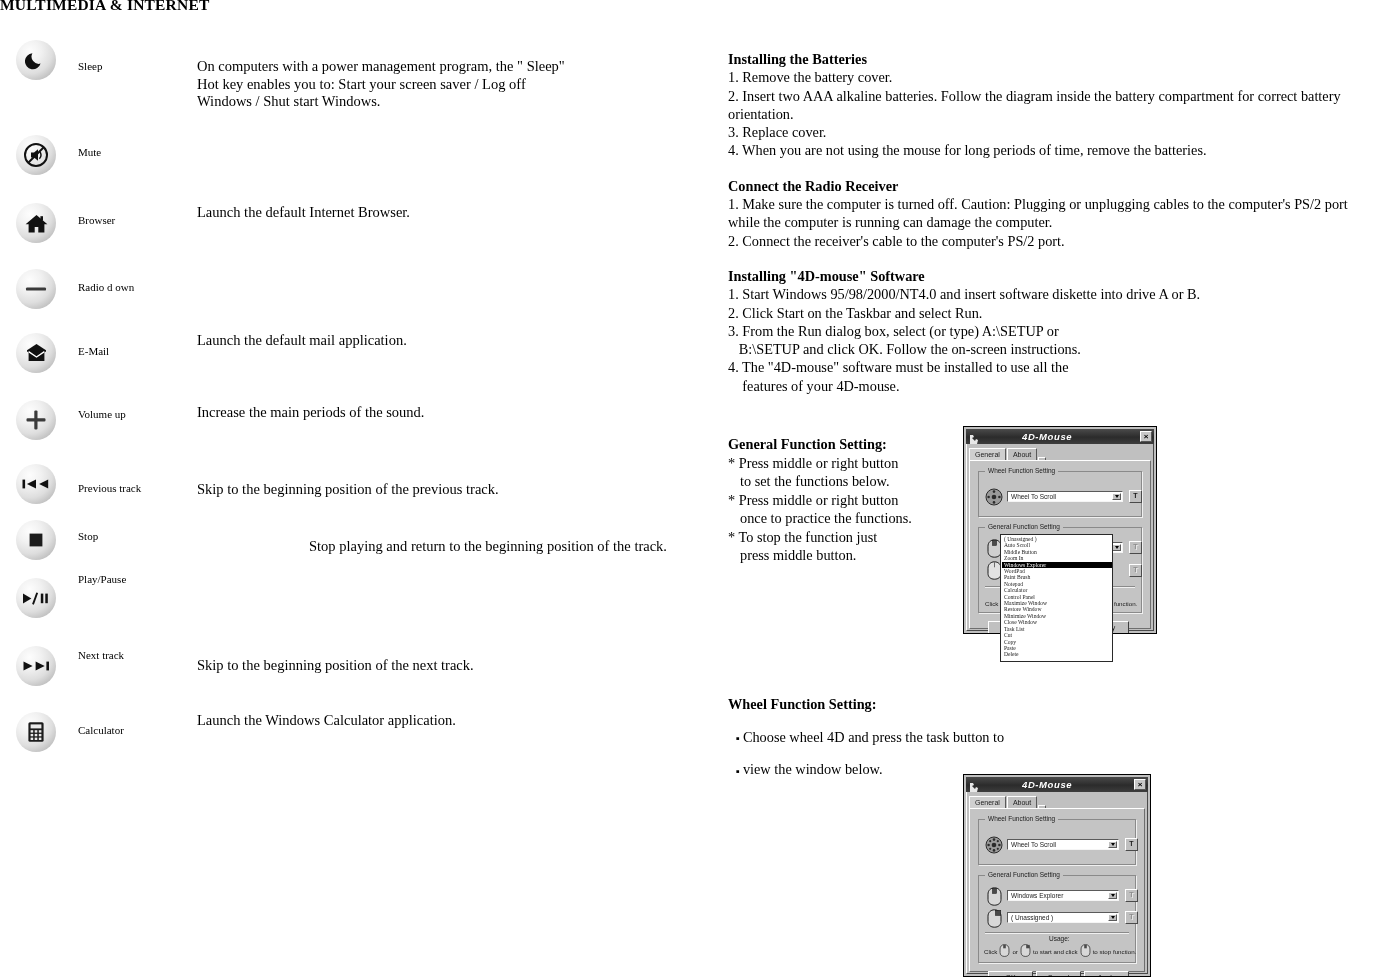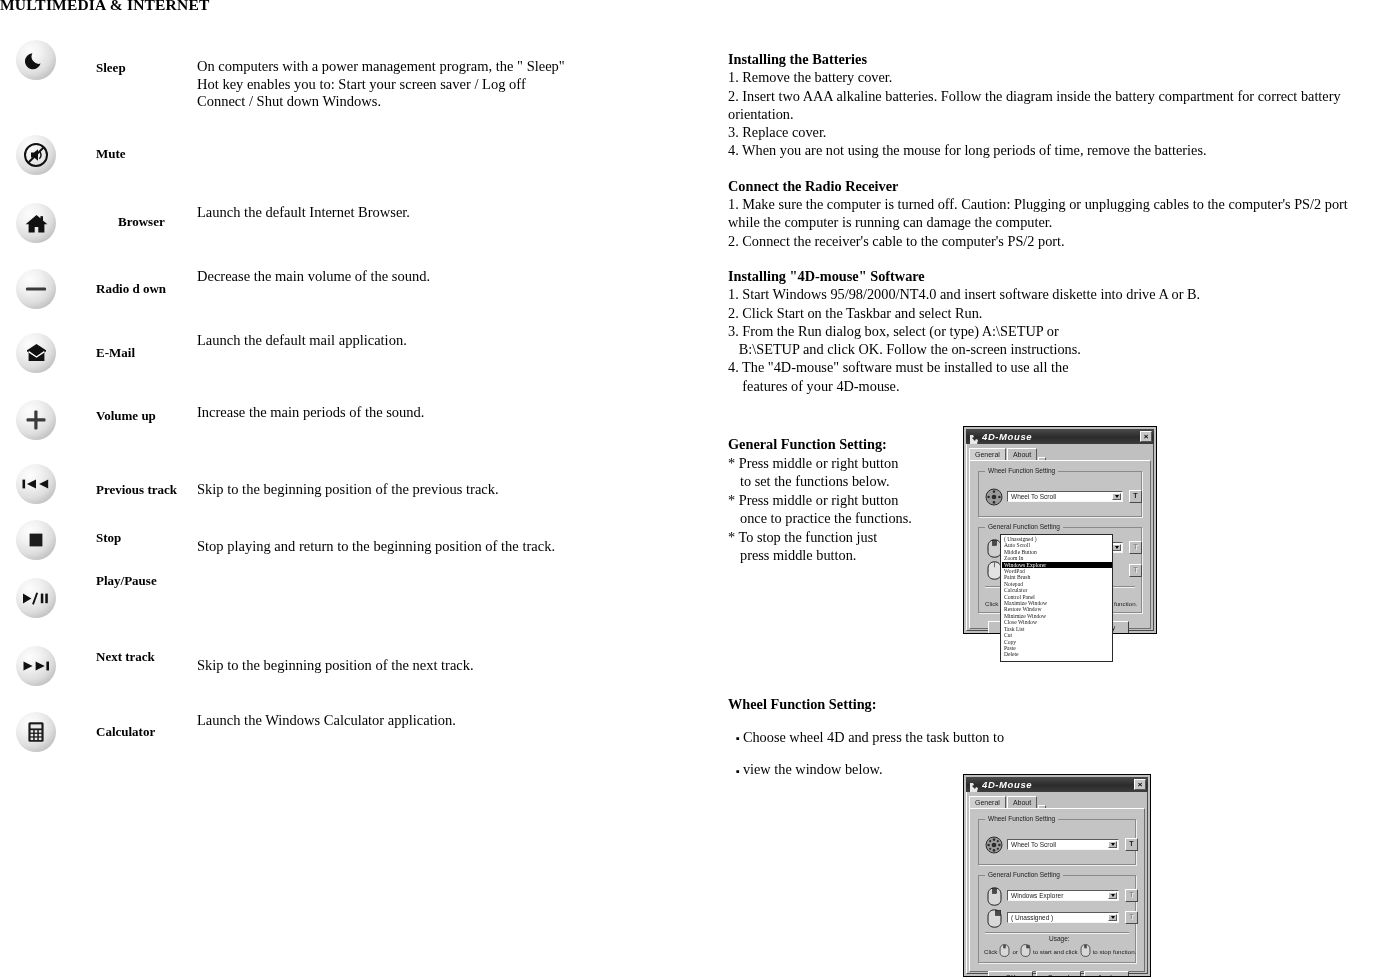--- a/index.html
+++ b/index.html
@@ -49,25 +49,24 @@
     border-radius: 50%;
     background: radial-gradient(circle at 34% 28%, #fdfdfd 0%, #f1f1f1 30%, #dedede 58%, #bdbdbd 82%, #a8a8a8 100%);
     display: flex;
     align-items: center;
     justify-content: center;
     overflow: hidden;
   }
   .hk-icon svg { display: block; }
   .hk-name {
     position: absolute;
-    left: 96px;
-    font-size: 13px;
+    left: 78px;
+    font-size: 11px;
     line-height: 1.25;
     white-space: nowrap;
-    font-weight: bold;
   }
   .hk-desc {
     position: absolute;
     left: 197px;
     width: 470px;
     font-size: 14.5px;
     line-height: 1.22;
   }
   .hk-desc div { white-space: nowrap; }
 
@@ -143,20 +142,21 @@
   .dlg-title {
     position: absolute;
     left: 2px; right: 2px; top: 2px;
     height: 15px;
     background: linear-gradient(to bottom, #4a4a4a 0%, #2b2b2b 55%, #3d3d3d 100%);
     color: #ffffff;
     display: flex;
     align-items: center;
     padding: 0 2px;
     box-sizing: border-box;
+    gap: 40px;
   }
   .dlg-title-icon {
     width: 11px; height: 11px;
     margin-right: 3px;
     flex: 0 0 auto;
   }
   .dlg-title-text {
     font-weight: bold;
     font-style: italic;
     font-size: 9.5px;
@@ -347,21 +347,21 @@
   <div class="hotkey-row" style="top:0px;height:88px;">
     <div class="hk-icon" style="top:6px;">
       <svg width="22" height="22" viewBox="0 0 22 22">
           <path d="M15.6 14.6A7.2 7.2 0 0 1 7.4 4.3a8 8 0 1 0 8.2 10.3z" fill="#111"></path>
         </svg>
     </div>
     <div class="hk-name" style="top:26px;">Sleep</div>
     <div class="hk-desc" style="top:24px;">
       <div>On computers with a power management program, the " Sleep"</div>
       <div>Hot key enables you to: Start your screen saver / Log off</div>
-      <div>Connect / Shut down Windows.</div>
+      <div>Windows / Shut start Windows.</div>
     </div>
   </div>
 
   <div class="hotkey-row" style="top:88px;height:67px;">
     <div class="hk-icon" style="top:13px;">
       <svg width="26" height="26" viewBox="0 0 26 26">
         <circle cx="13" cy="13" r="11" fill="none" stroke="#111" stroke-width="2"></circle>
         <path d="M8 10.5h3l4-3.3v11.6l-4-3.3H8z" fill="#111"></path>
         <path d="M16.4 9.3a5 5 0 0 1 0 7.4" fill="none" stroke="#111" stroke-width="1.5"></path>
         <line x1="5" y1="21" x2="21" y2="5" stroke="#111" stroke-width="2"></line>
@@ -370,36 +370,33 @@
     <div class="hk-name" style="top:24px;">Mute</div>
   </div>
 
   <div class="hotkey-row" style="top:155px;height:65px;">
     <div class="hk-icon" style="top:14px;">
       <svg width="25" height="23" viewBox="0 0 25 23">
         <path d="M12.5 3 1.6 12.2h3v8.3h6.1v-5.4h3.6v5.4h6.1v-8.3h3z" fill="#111"></path>
         <rect x="16.4" y="4.2" width="2.6" height="4.2" fill="#111"></rect>
       </svg>
     </div>
-    <div class="hk-name" style="top:25px;margin-left:22px;">Browser</div>
+    <div class="hk-name" style="top:25px;">Browser</div>
     <div class="hk-desc" style="top:15px;">
       <div>Launch the default Internet Browser.</div>
     </div>
   </div>
 
   <div class="hotkey-row" style="top:220px;height:65px;">
     <div class="hk-icon" style="top:15px;">
       <svg width="24" height="10" viewBox="0 0 24 10">
           <rect x="2" y="3.4" width="20" height="3.2" rx="1.2" fill="#3b3b3b"></rect>
         </svg>
     </div>
     <div class="hk-name" style="top:27px;">Radio d own</div>
-    <div class="hk-desc" style="top:14px;">
-      <div>Decrease the main volume of the sound.</div>
-    </div>
   </div>
 
   <div class="hotkey-row" style="top:285px;height:66px;">
     <div class="hk-icon" style="top:14px;">
       <svg width="25" height="22" viewBox="0 0 25 22">
         <path d="M3 8.2 12.5 2 22 8.2v1.2L12.5 15 3 9.4z" fill="#111"></path>
         <rect x="4.6" y="9.6" width="15.8" height="9.4" fill="#111"></rect>
         <path d="M4.6 9.6 12.5 15l7.9-5.4" fill="none" stroke="#fff" stroke-width="1.4"></path>
       </svg>
     </div>
@@ -436,21 +433,21 @@
     </div>
   </div>
 
   <div class="hotkey-row" style="top:483px;height:48px;">
     <div class="hk-icon" style="top:3px;">
       <svg width="16" height="16" viewBox="0 0 16 16">
           <rect x="1.6" y="1.6" width="12.8" height="12.8" fill="#1c1c1c"></rect>
         </svg>
     </div>
     <div class="hk-name" style="top:13px;">Stop</div>
-    <div class="hk-desc" style="top:21px;">
+    <div class="hk-desc" style="top:21px;text-align:right;">
       <div>Stop playing and return to the beginning position of the track.</div>
     </div>
   </div>
 
   <div class="hotkey-row" style="top:531px;height:68px;">
     <div class="hk-icon" style="top:13px;">
       <svg width="30" height="13" viewBox="0 0 30 13">
         <path d="M2 1.4v10.2l8.4-5.1z" fill="#111"></path>
         <path d="M16.2 0.8 12 12.4" stroke="#111" stroke-width="1.9"></path>
         <rect x="19.8" y="1.6" width="2.5" height="9.6" fill="#111"></rect>

